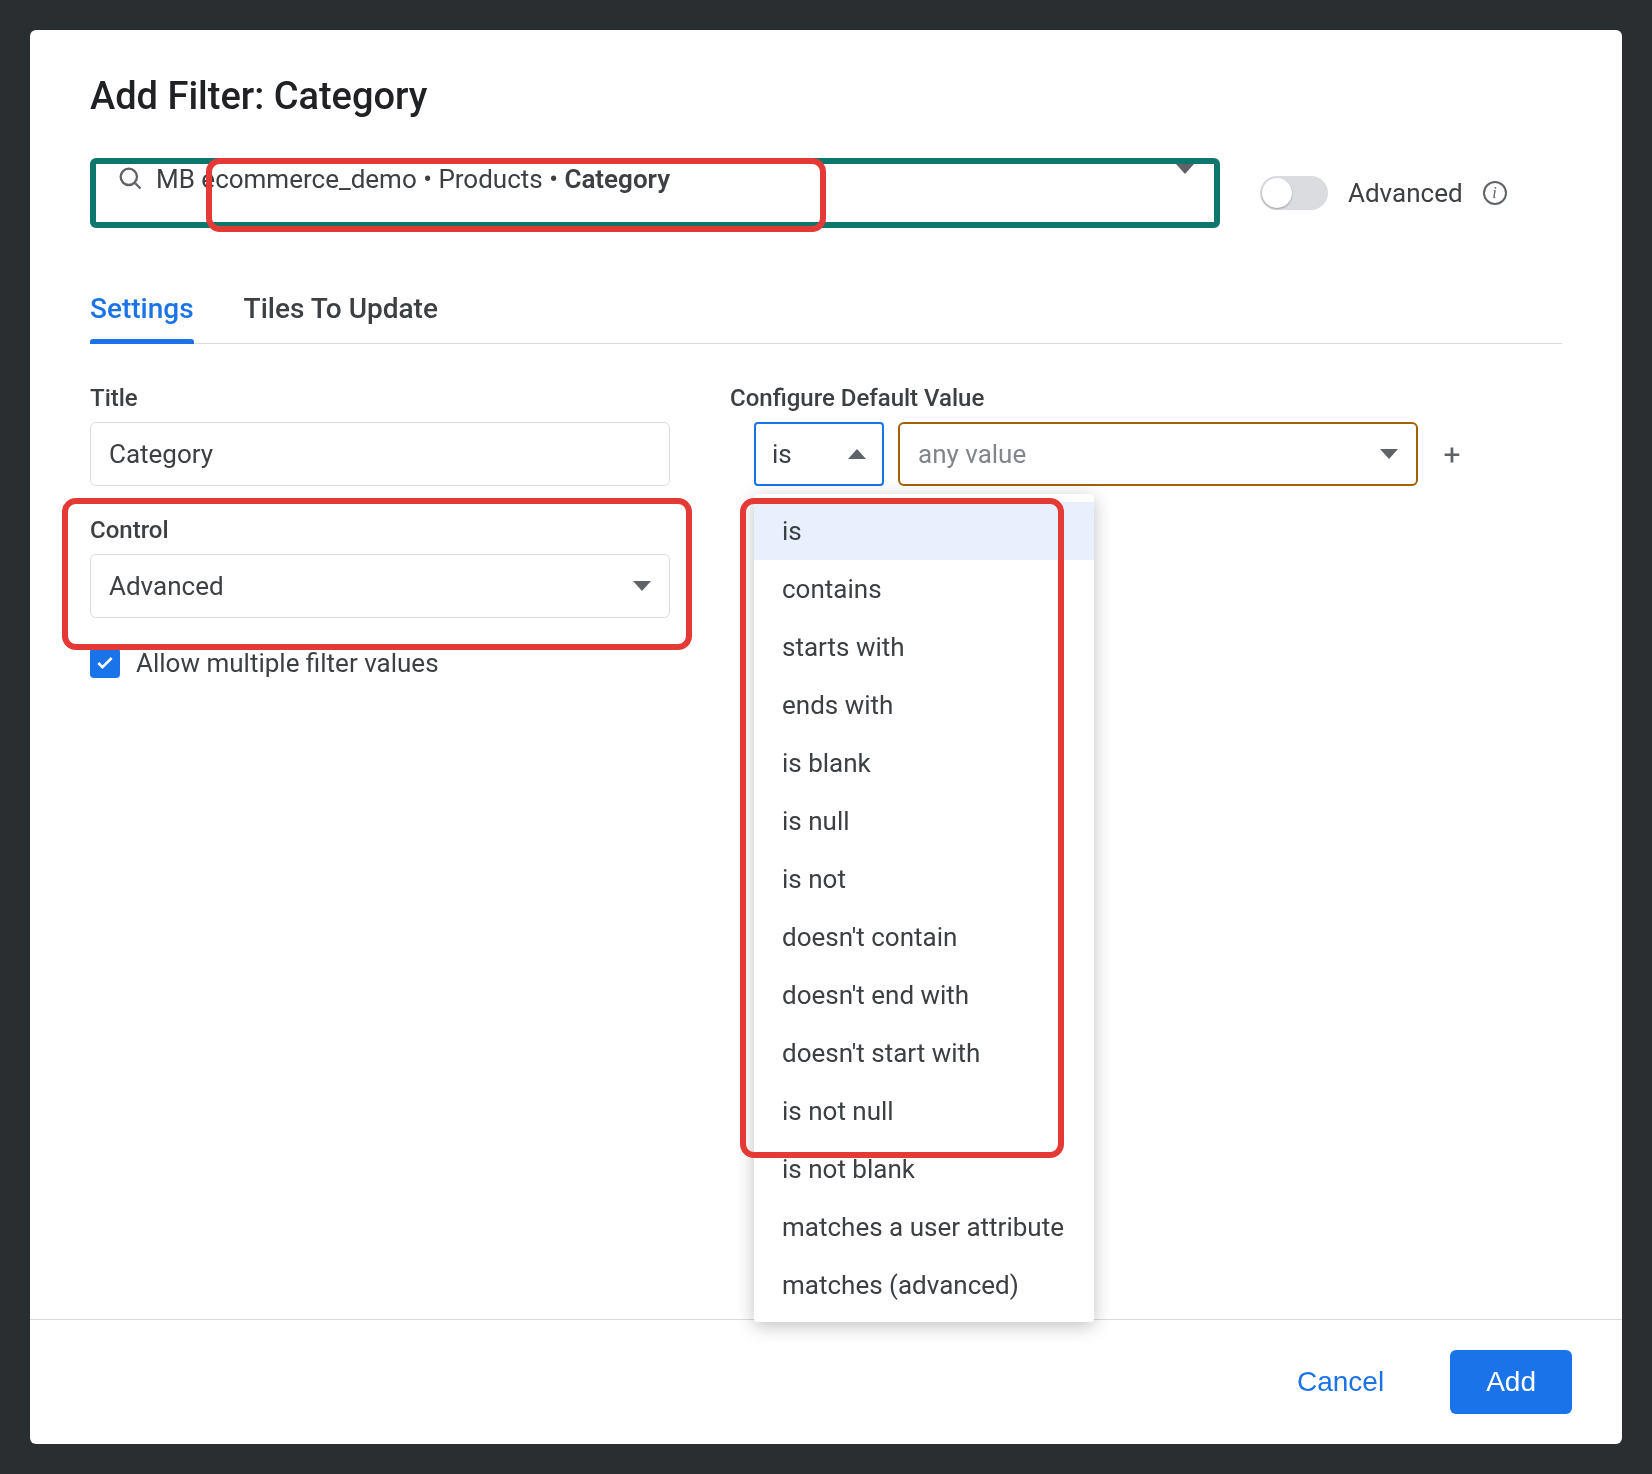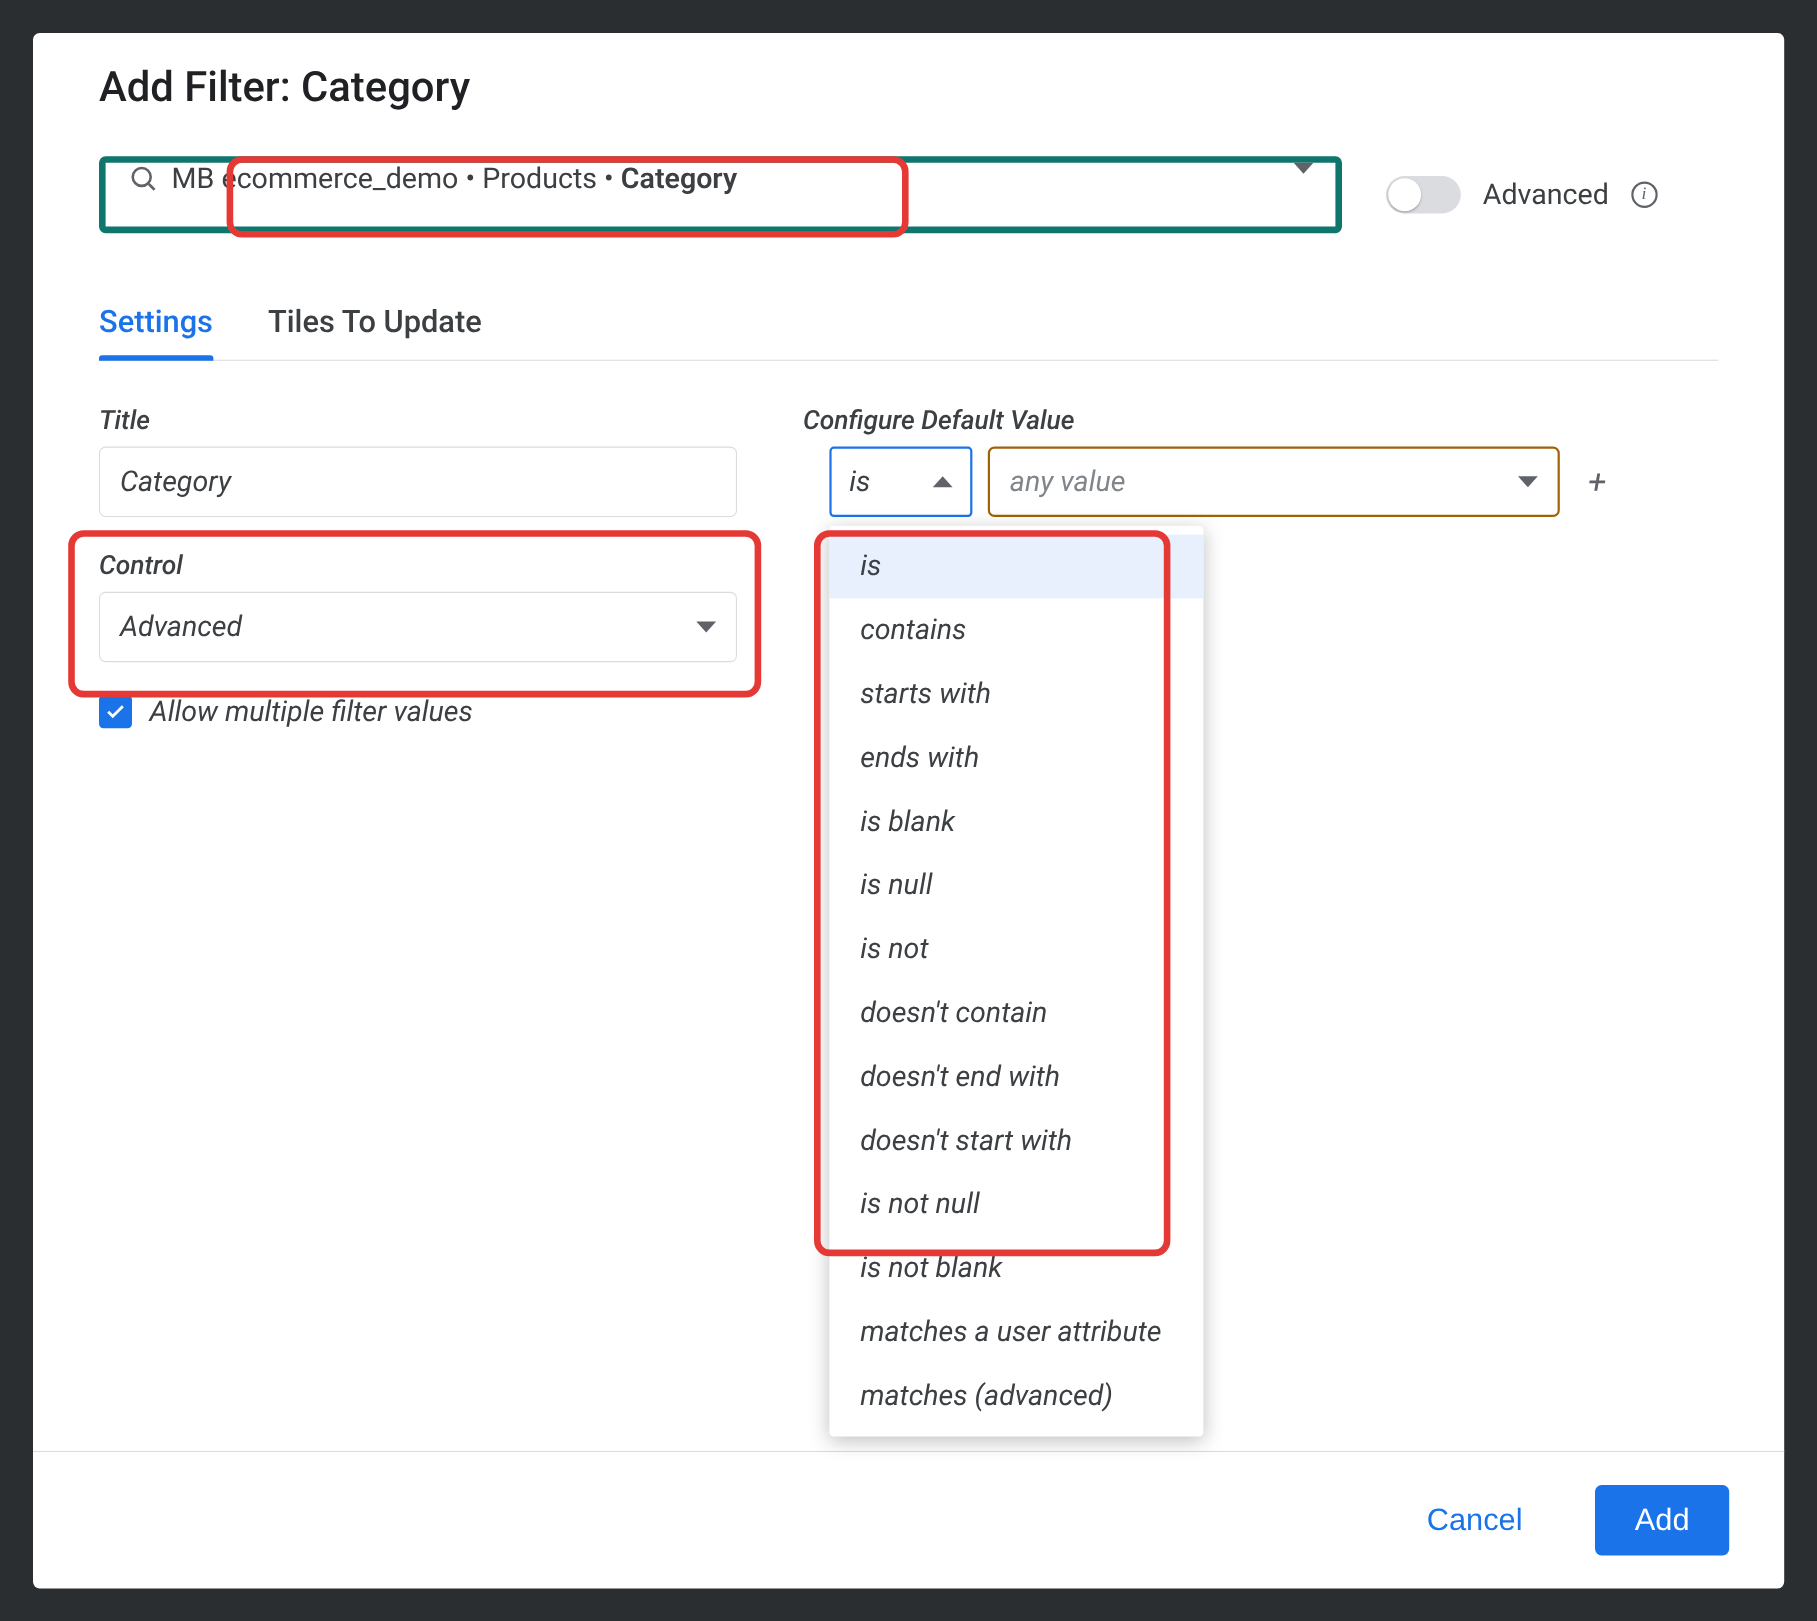--- a/index.html
+++ b/index.html
@@ -17,21 +17,21 @@
   .dialog {
     background:#fff;
     width:1592px;
     height:1414px;
     border-radius:6px;
     position:relative;
     display:flex;
     flex-direction:column;
   }
   .dialog-header {
-    padding: 28px 60px 20px 60px;
+    padding: 44px 60px 20px 60px;
   }
   .dialog-title {
     font-size:38px;
     font-weight:500;
     color:#202124;
   }
   .body {
     padding: 20px 60px 0 60px;
     flex:1;
     position:relative;
@@ -134,21 +134,20 @@
     left:0;right:0;bottom:-1px;
     height:5px;
     background:#1a73e8;
     border-radius:3px 3px 0 0;
   }
   .settings-grid {
     display:flex;
     gap:60px;
     margin-top:40px;
     position:relative;
-    font-style:italic;
   }
   .col { flex:0 0 580px; }
   .col-right { flex:1; }
   .field-label { font-size:24px; color:#3c4043; font-weight:500; margin-bottom:10px; }
   .text-input, .select-input {
     width:100%; height:64px;
     border:1px solid #dadce0;
     border-radius:6px;
     padding:0 18px;
     font-size:26px;

